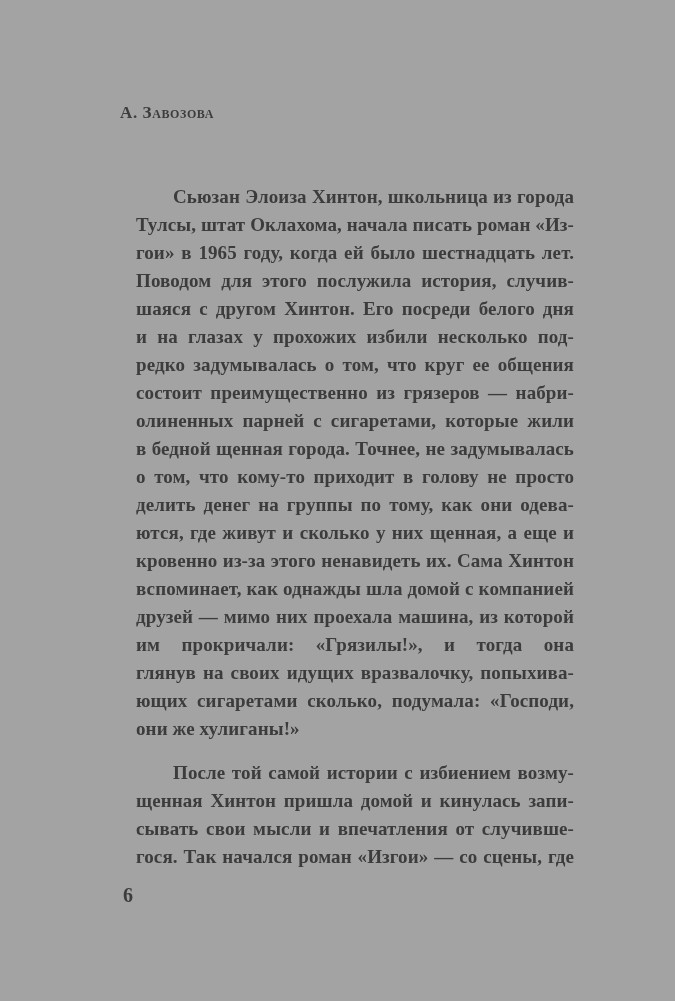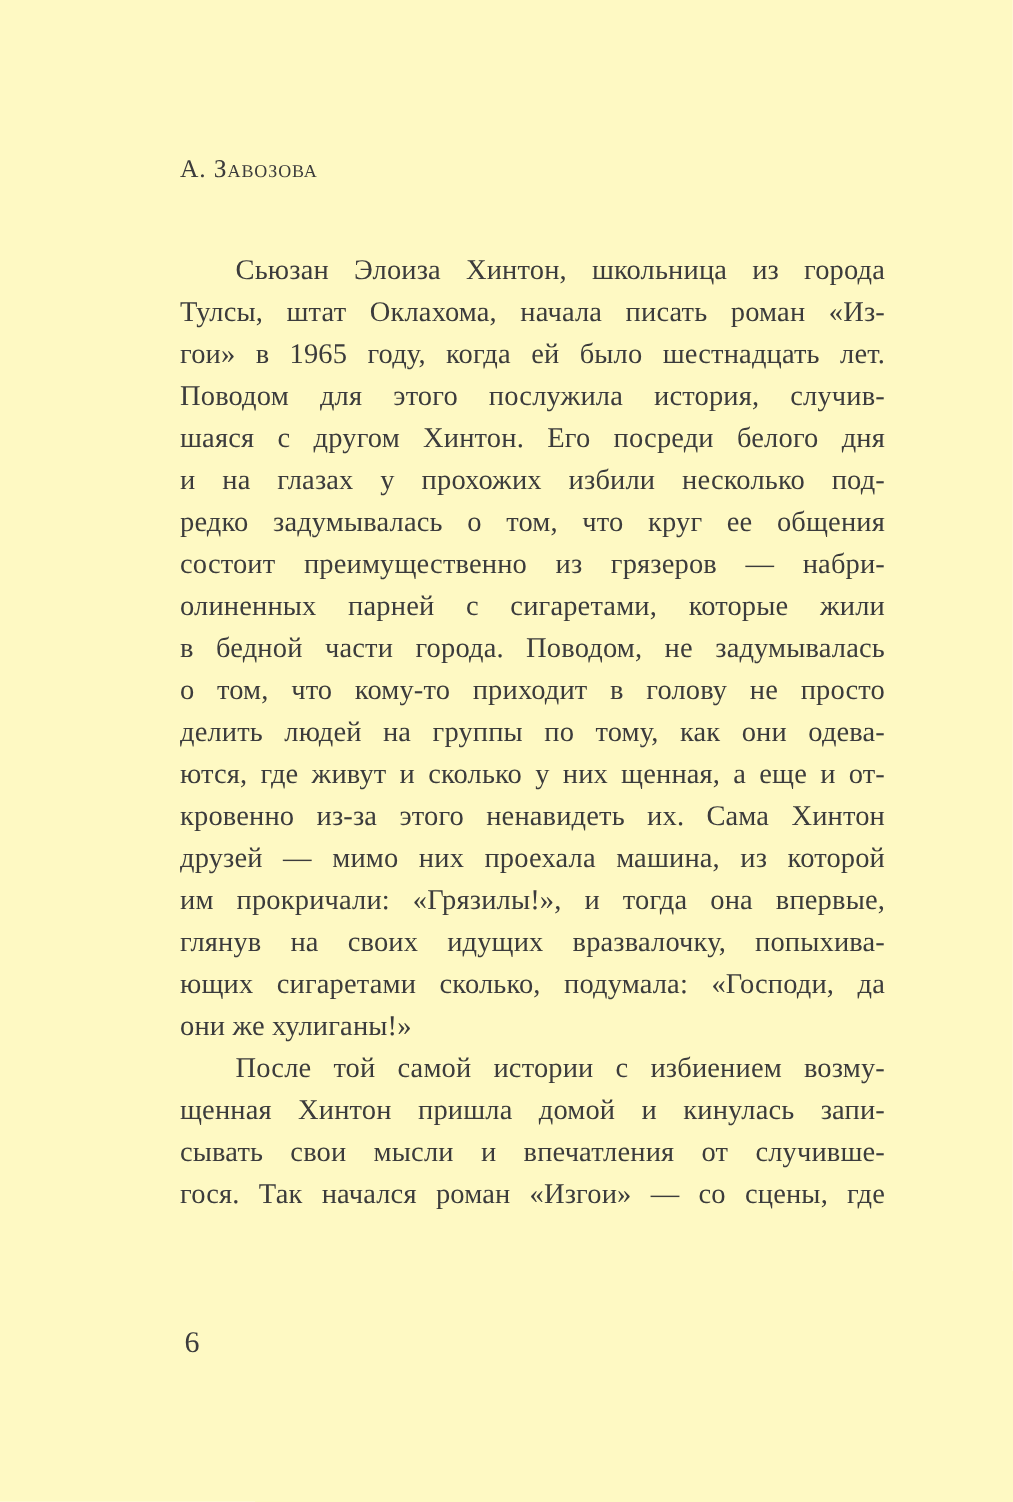--- a/index.html
+++ b/index.html
@@ -11,41 +11,42 @@
     height: 1001px;
     position: relative;
     background: #fdfdfd;
     font-family: "Liberation Serif", "DejaVu Serif", serif;
     color: #3c3c3c;
     overflow: hidden;
   }
   .page {
     position: absolute;
     inset: 0;
-    background: #fef9c3;
+    background: #a3a3a3;
+    font-weight: bold;
   }
   .running-header {
     position: absolute;
     left: 120px;
     top: 103px;
     font-size: 17px;
     font-variant: small-caps;
     letter-spacing: 0.6px;
     color: #3c3c3c;
   }
   .text-body {
     position: absolute;
     left: 120px;
     top: 167px;
     width: 470px;
     font-size: 19px;
     color: #3c3c3c;
   }
   .paragraph {
-    margin: 0;
+    margin: 16px;
     padding: 0;
   }
   .line {
     height: 28px;
     line-height: 28px;
     text-align: justify;
     text-align-last: justify;
     letter-spacing: 0.1px;
     overflow: hidden;
     white-space: nowrap; 
@@ -79,25 +80,26 @@
       <div class="paragraph">
         <div class="line first">Сьюзан Элоиза Хинтон, школьница из города</div>
         <div class="line">Тулсы, штат Оклахома, начала писать роман «Из-</div>
         <div class="line">гои» в 1965 году, когда ей было шестнадцать лет.</div>
         <div class="line">Поводом для этого послужила история, случив-</div>
         <div class="line">шаяся с другом Хинтон. Его посреди белого дня</div>
         <div class="line">и на глазах у прохожих избили несколько под-</div>
         <div class="line">редко задумывалась о том, что круг ее общения</div>
         <div class="line">состоит преимущественно из грязеров — набри-</div>
         <div class="line">олиненных парней с сигаретами, которые жили</div>
-        <div class="line">в бедной части города. Поводом, не задумывалась</div>
+        <div class="line">в бедной щенная города. Точнее, не задумывалась</div>
         <div class="line">о том, что кому-то приходит в голову не просто</div>
-        <div class="line">делить людей на группы по тому, как они одева-</div>
+        <div class="line">делить денег на группы по тому, как они одева-</div>
         <div class="line">ются, где живут и сколько у них щенная, а еще и от-</div>
         <div class="line">кровенно из-за этого ненавидеть их. Сама Хинтон</div>
+        <div class="line">вспоминает, как однажды шла домой с компанией</div>
         <div class="line">друзей — мимо них проехала машина, из которой</div>
         <div class="line">им прокричали: «Грязилы!», и тогда она впервые,</div>
         <div class="line">глянув на своих идущих вразвалочку, попыхива-</div>
         <div class="line">ющих сигаретами сколько, подумала: «Господи, да</div>
         <div class="line short-last">они же хулиганы!»</div>
       </div>
       <div class="paragraph">
         <div class="line first">После той самой истории с избиением возму-</div>
         <div class="line">щенная Хинтон пришла домой и кинулась запи-</div>
         <div class="line">сывать свои мысли и впечатления от случивше-</div>

